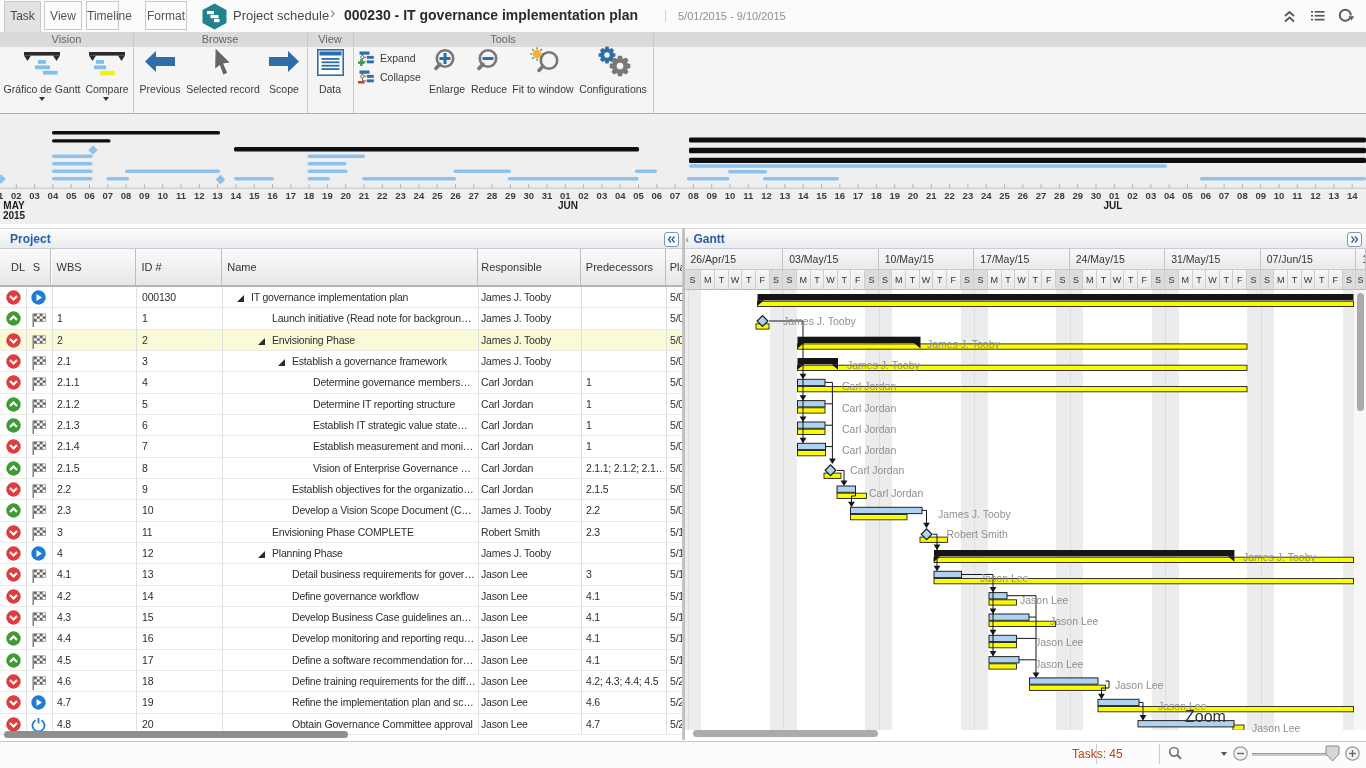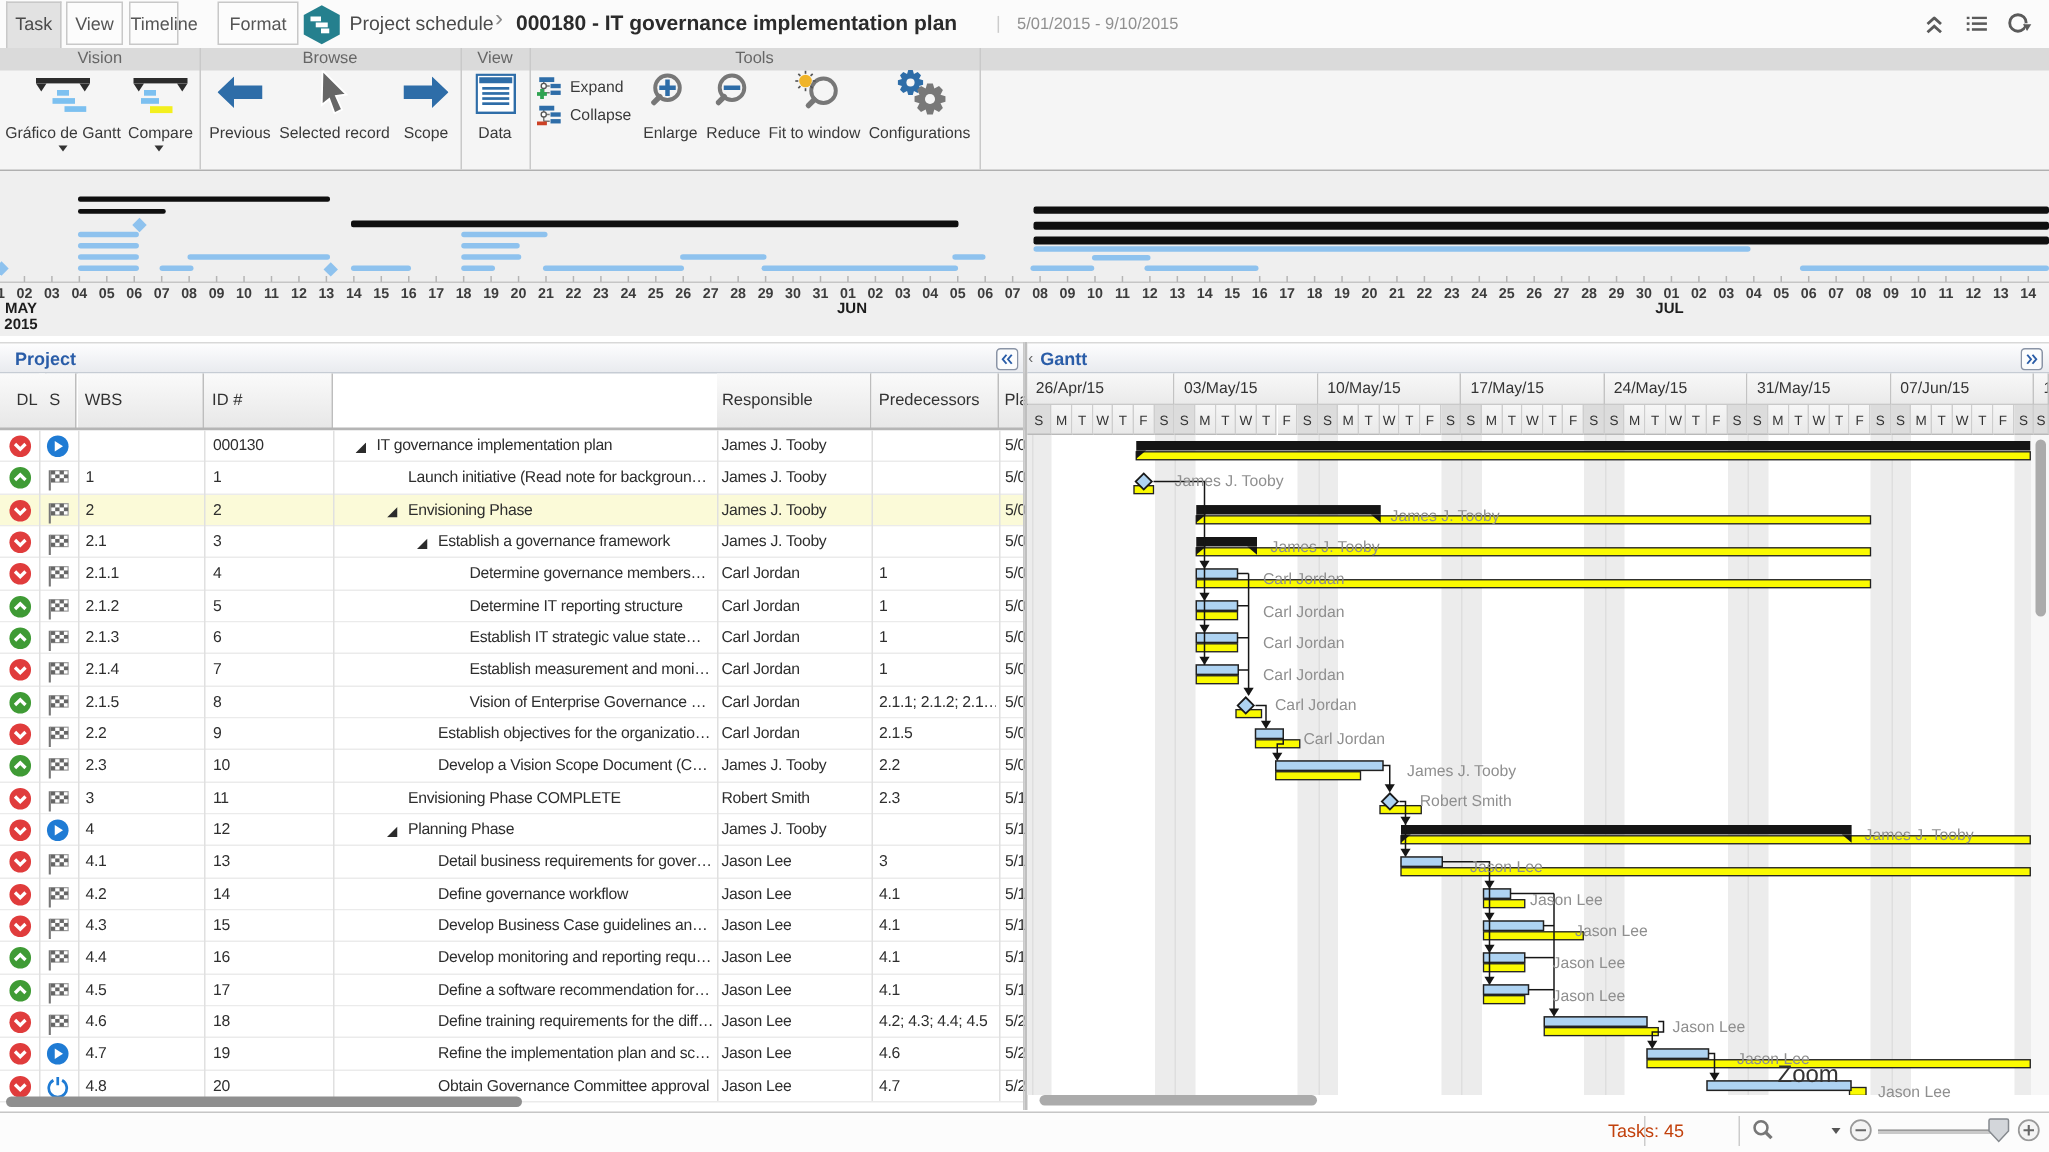--- a/index.html
+++ b/index.html
@@ -25,30 +25,30 @@
  border-right:1px solid #cecece;border-bottom:1px solid #b9b9b9;font-size:9px;color:#333;
  text-align:center;line-height:20px}
 .dcell.we{background:#dcdcdc}
 .glab{position:absolute;font-size:10.5px;color:#8f8f8f;white-space:nowrap;transform:translateY(-50%)}
 </style></head><body>
 <div id="app">
 <div class="abs" style="left:0;top:0;width:1366px;height:32px;background:#fbfbfb"></div>
     <div class="tab active" style="left:4px;width:37px">Task</div>
     <div class="tab" style="left:44px;width:38px">View</div>
     <div class="tab" style="left:86px;width:33px">Timeline</div>
-    <div class="tab" style="left:145px;width:54px">Format</div>
+    <div class="tab" style="left:145px;width:42px">Format</div>
     <svg class="abs" style="left:201px;top:3px" width="27" height="27" viewBox="0 0 27 27">
 <polygon points="13.5,0.5 25.5,7 25.5,20 13.5,26.5 1.5,20 1.5,7" fill="#25808e"></polygon>
 <rect x="6" y="8" width="7" height="3.2" fill="#fff"></rect>
       <rect x="9.5" y="12" width="8" height="3.2" fill="#fff"></rect>
 <rect x="13" y="16" width="5.5" height="3.2" fill="#fff"></rect>
     </svg>
     <div class="abs" style="left:233px;top:8px;font-size:13px;color:#4a4a4a">Project schedule</div>
     <div class="abs" style="left:330px;top:4px;font-size:16px;color:#888">›</div>
-    <div class="abs" style="left:344px;top:7px;font-size:14px;font-weight:bold;color:#2b2b2b">000180 - IT governance implementation plan</div>
+    <div class="abs" style="left:344px;top:7px;font-size:14px;font-weight:bold;color:#2b2b2b">000230 - IT governance implementation plan</div>
     <div class="abs" style="left:664px;top:8px;font-size:12px;color:#ccc">|</div>
     <div class="abs" style="left:678px;top:10px;font-size:11px;color:#909090">5/01/2015 - 9/10/2015</div>
     <svg class="abs" style="left:1284px;top:11px" width="11" height="12" viewBox="0 0 11 12">
 <path d="M1 5 L5.5 1 L10 5" fill="none" stroke="#5a5a5a" stroke-width="1.9"></path>
 <path d="M1 10.5 L5.5 6.5 L10 10.5" fill="none" stroke="#5a5a5a" stroke-width="1.9"></path>
     </svg>
     <svg class="abs" style="left:1311px;top:11px" width="14" height="10" viewBox="0 0 14 10">
 <rect x="0" y="0" width="2" height="1.7" fill="#5a5a5a"></rect>
       <rect x="3.6" y="0" width="10" height="1.7" fill="#5a5a5a"></rect>
 <rect x="0" y="3.9" width="2" height="1.7" fill="#5a5a5a"></rect>
@@ -371,20 +371,23 @@
     </div>
     <div class="hcell" style="left:25.8px;width:25.7px">
       <span style="left:7px">S</span>
     </div>
     <div class="hcell" style="left:51.5px;width:84.9px">
       <span style="left:5px">WBS</span>
     </div>
     <div class="hcell" style="left:136.4px;width:85.79999999999998px">
       <span style="left:5px">ID #</span>
     </div>
+    <div class="hcell" style="left:222.2px;width:256.1px">
+      <span style="left:5px">Name</span>
+    </div>
     <div class="hcell" style="left:478.3px;width:102.49999999999994px">
       <span style="left:3px">Responsible</span>
     </div>
     <div class="hcell" style="left:580.8px;width:84.90000000000009px">
       <span style="left:5px">Predecessors</span>
     </div>
     <div class="hcell" style="left:665.7px;width:17.299999999999955px">
       <span style="left:4px">Pla</span>
     </div>
     <div class="abs" style="left:0;top:285px;width:683px;height:1.5px;background:#b5b5b5"></div>

